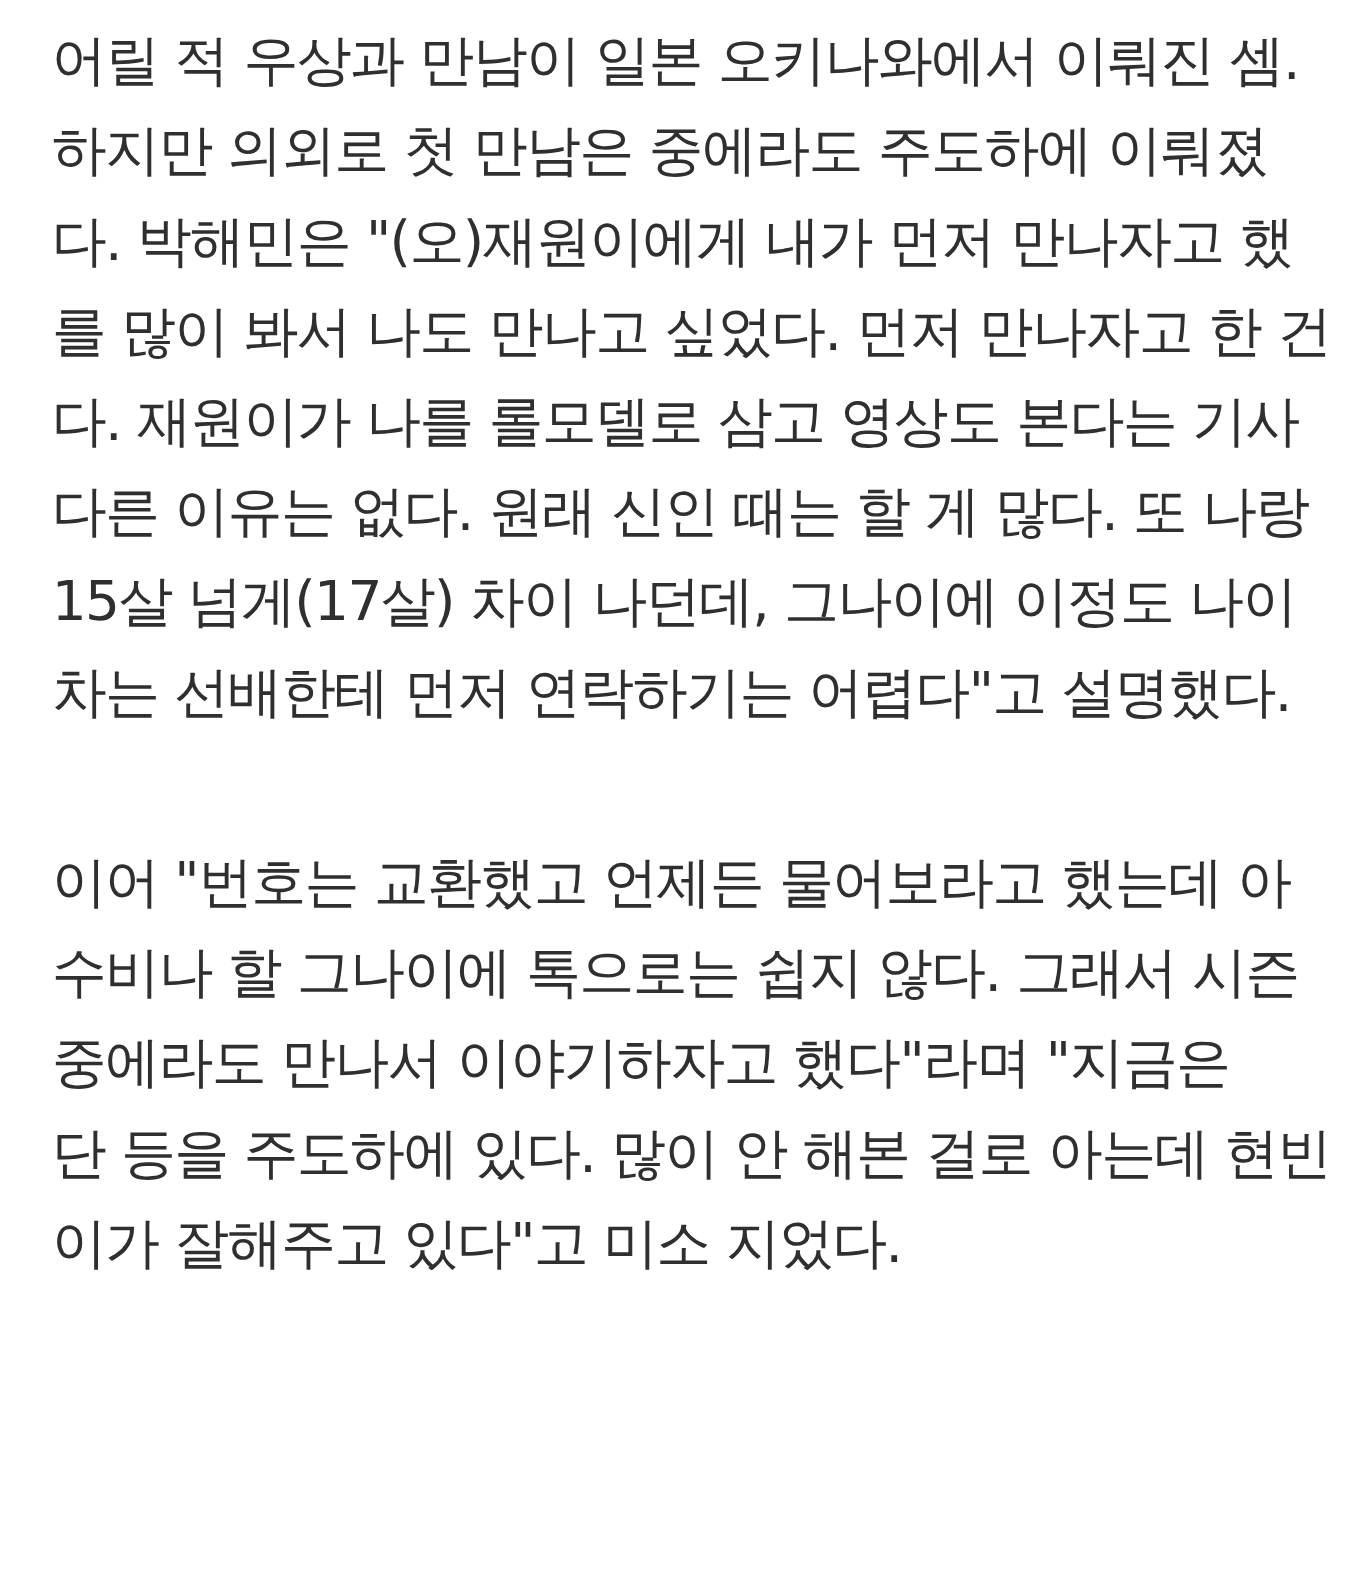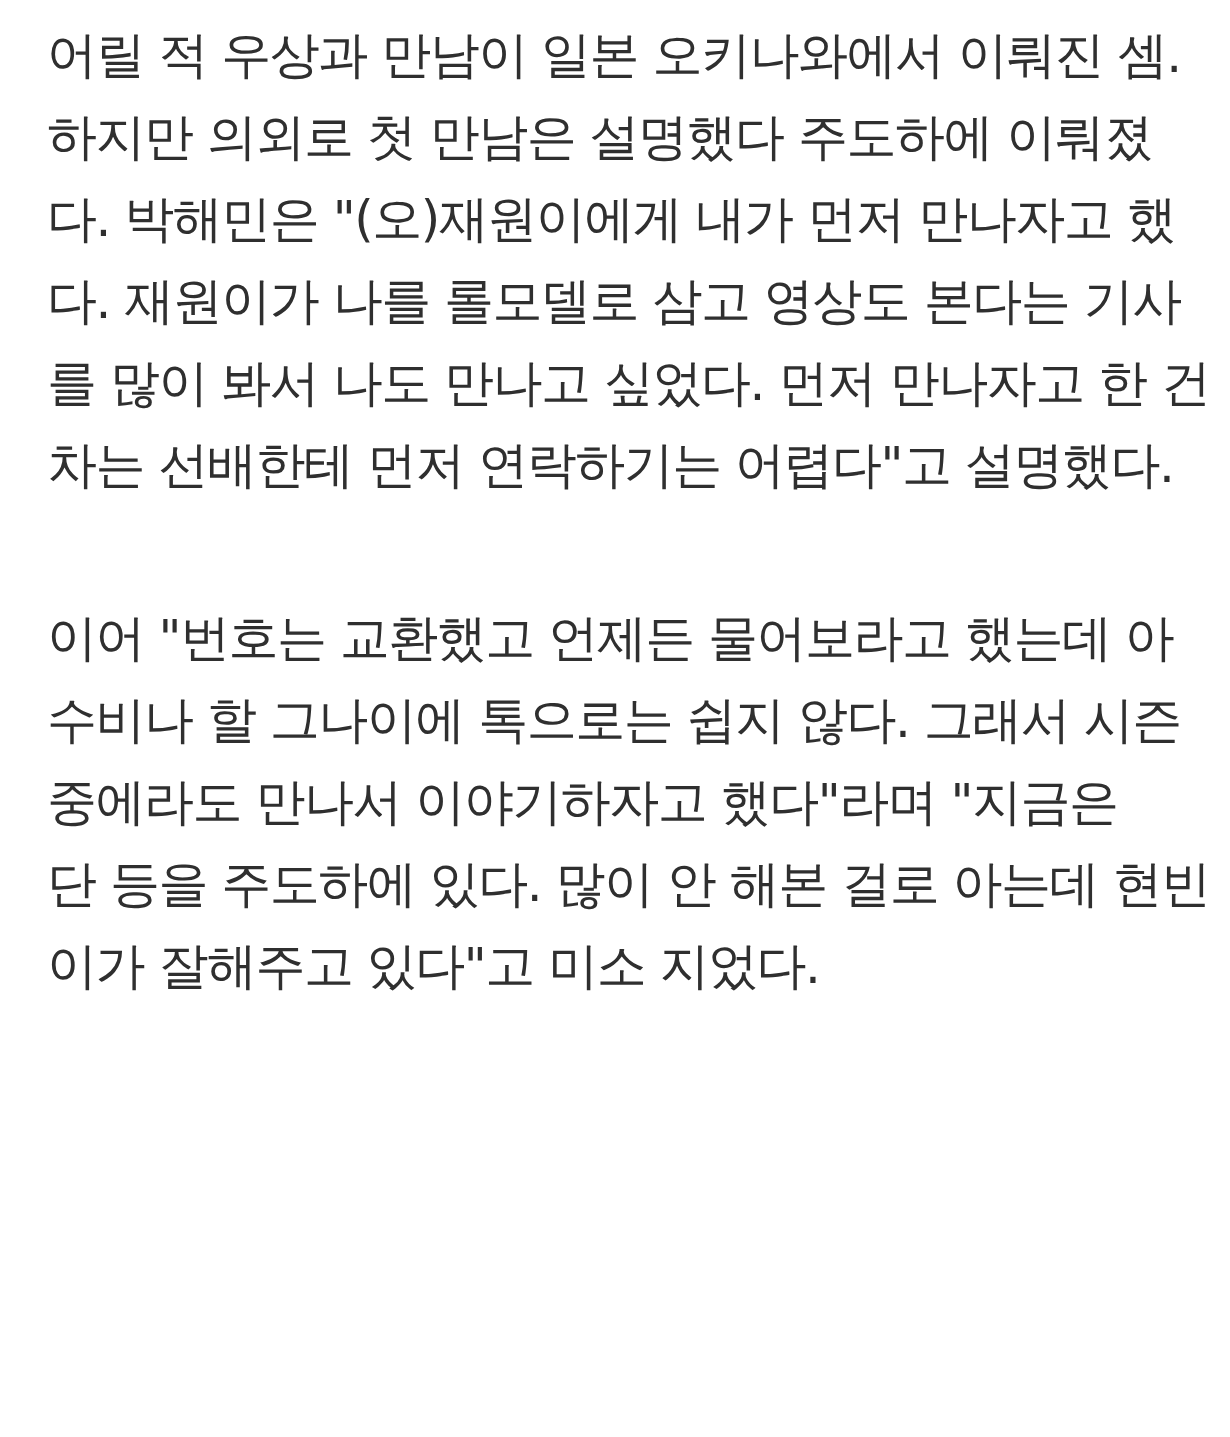--- a/index.html
+++ b/index.html
@@ -31,24 +31,26 @@
       white-space: nowrap;
       height: 82px;
     }
   </style>
 </head>
 <body>
 
 <div class="page">
   <div class="paragraph">
     <div class="line">어릴 적 우상과 만남이 일본 오키나와에서 이뤄진 셈.</div>
-    <div class="line">하지만 의외로 첫 만남은 설명했다 주도하에 이뤄졌</div>
+    <div class="line">하지만 의외로 첫 만남은 중에라도 주도하에 이뤄졌</div>
     <div class="line">다. 박해민은 "(오)재원이에게 내가 먼저 만나자고 했</div>
+    <div class="line">를 많이 봐서 나도 만나고 싶었다. 먼저 만나자고 한 건</div>
     <div class="line">다. 재원이가 나를 롤모델로 삼고 영상도 본다는 기사</div>
-    <div class="line">를 많이 봐서 나도 만나고 싶었다. 먼저 만나자고 한 건</div>
+    <div class="line">다른 이유는 없다. 원래 신인 때는 할 게 많다. 또 나랑</div>
+    <div class="line">15살 넘게(17살) 차이 나던데, 그나이에 이정도 나이</div>
     <div class="line">차는 선배한테 먼저 연락하기는 어렵다"고 설명했다.</div>
   </div>
   <div class="paragraph">
     <div class="line">이어 "번호는 교환했고 언제든 물어보라고 했는데 아</div>
     <div class="line">수비나 할 그나이에 톡으로는 쉽지 않다. 그래서 시즌</div>
     <div class="line">중에라도 만나서 이야기하자고 했다"라며 "지금은</div>
     <div class="line">단 등을 주도하에 있다. 많이 안 해본 걸로 아는데 현빈</div>
     <div class="line">이가 잘해주고 있다"고 미소 지었다.</div>
   </div>
 </div>

